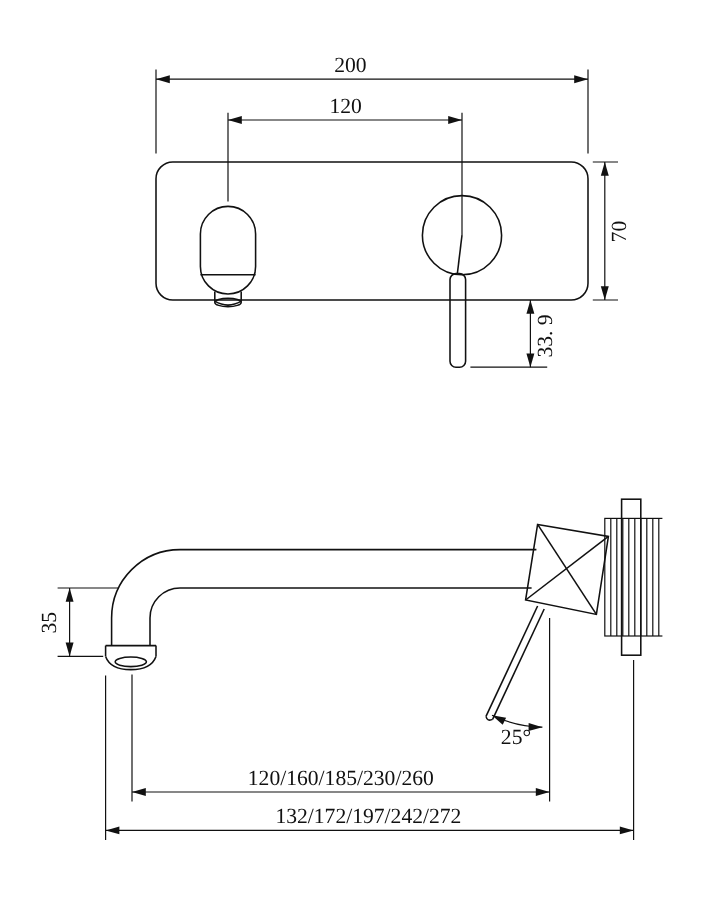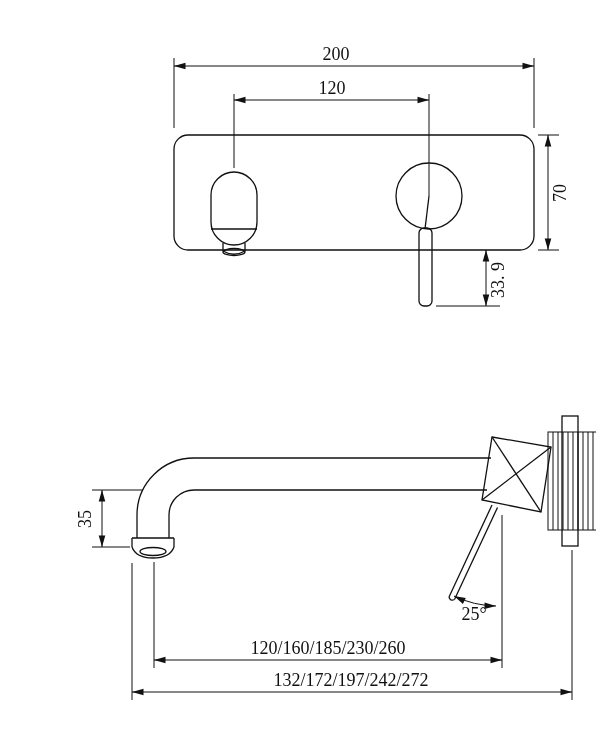--- a/index.html
+++ b/index.html
@@ -6,21 +6,20 @@
     margin: 0;
     padding: 0;
     background: #ffffff;
   }
   .drawing-canvas {
     position: relative;
     width: 552px;
     height: 750px;
     background: #ffffff;
     overflow: hidden;
-    padding-left: 44px;
   }
   svg {
     display: block;
     font-family: "Liberation Serif", serif;
   }
   text {
     fill: #111111;
   }
 </style>
 </head>

